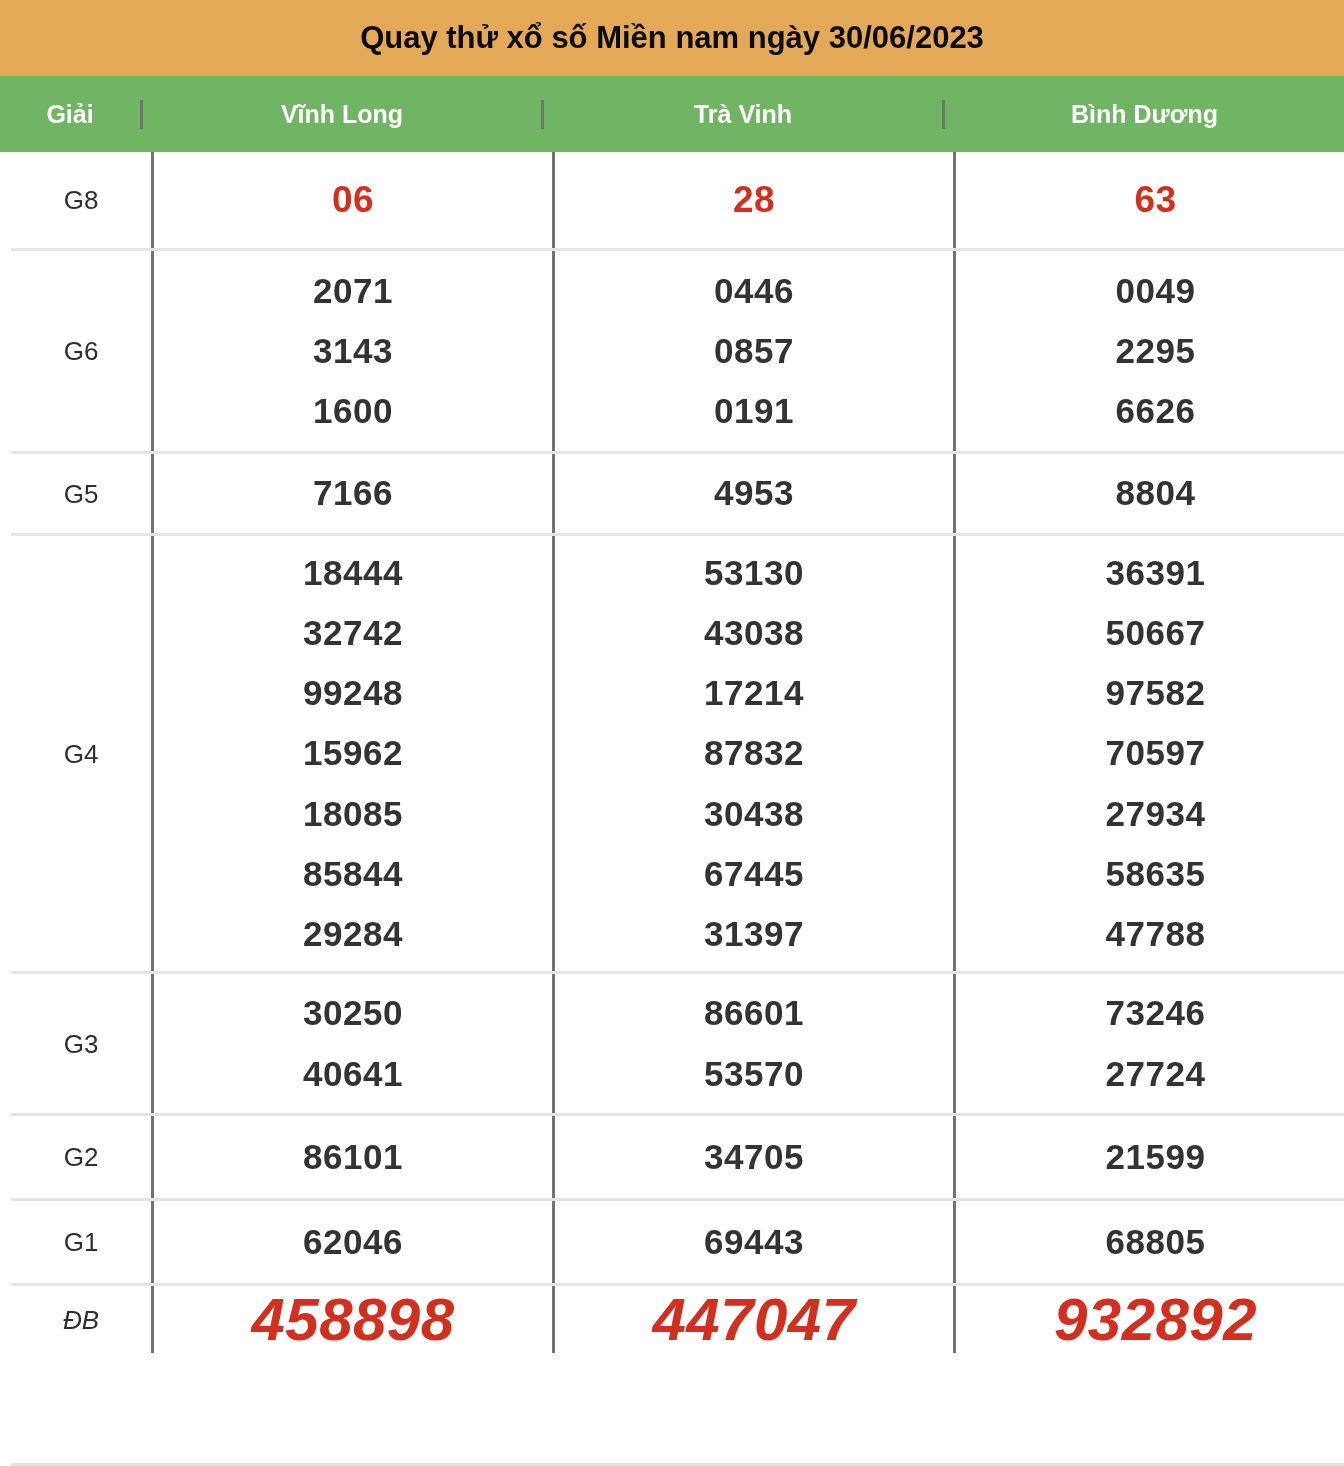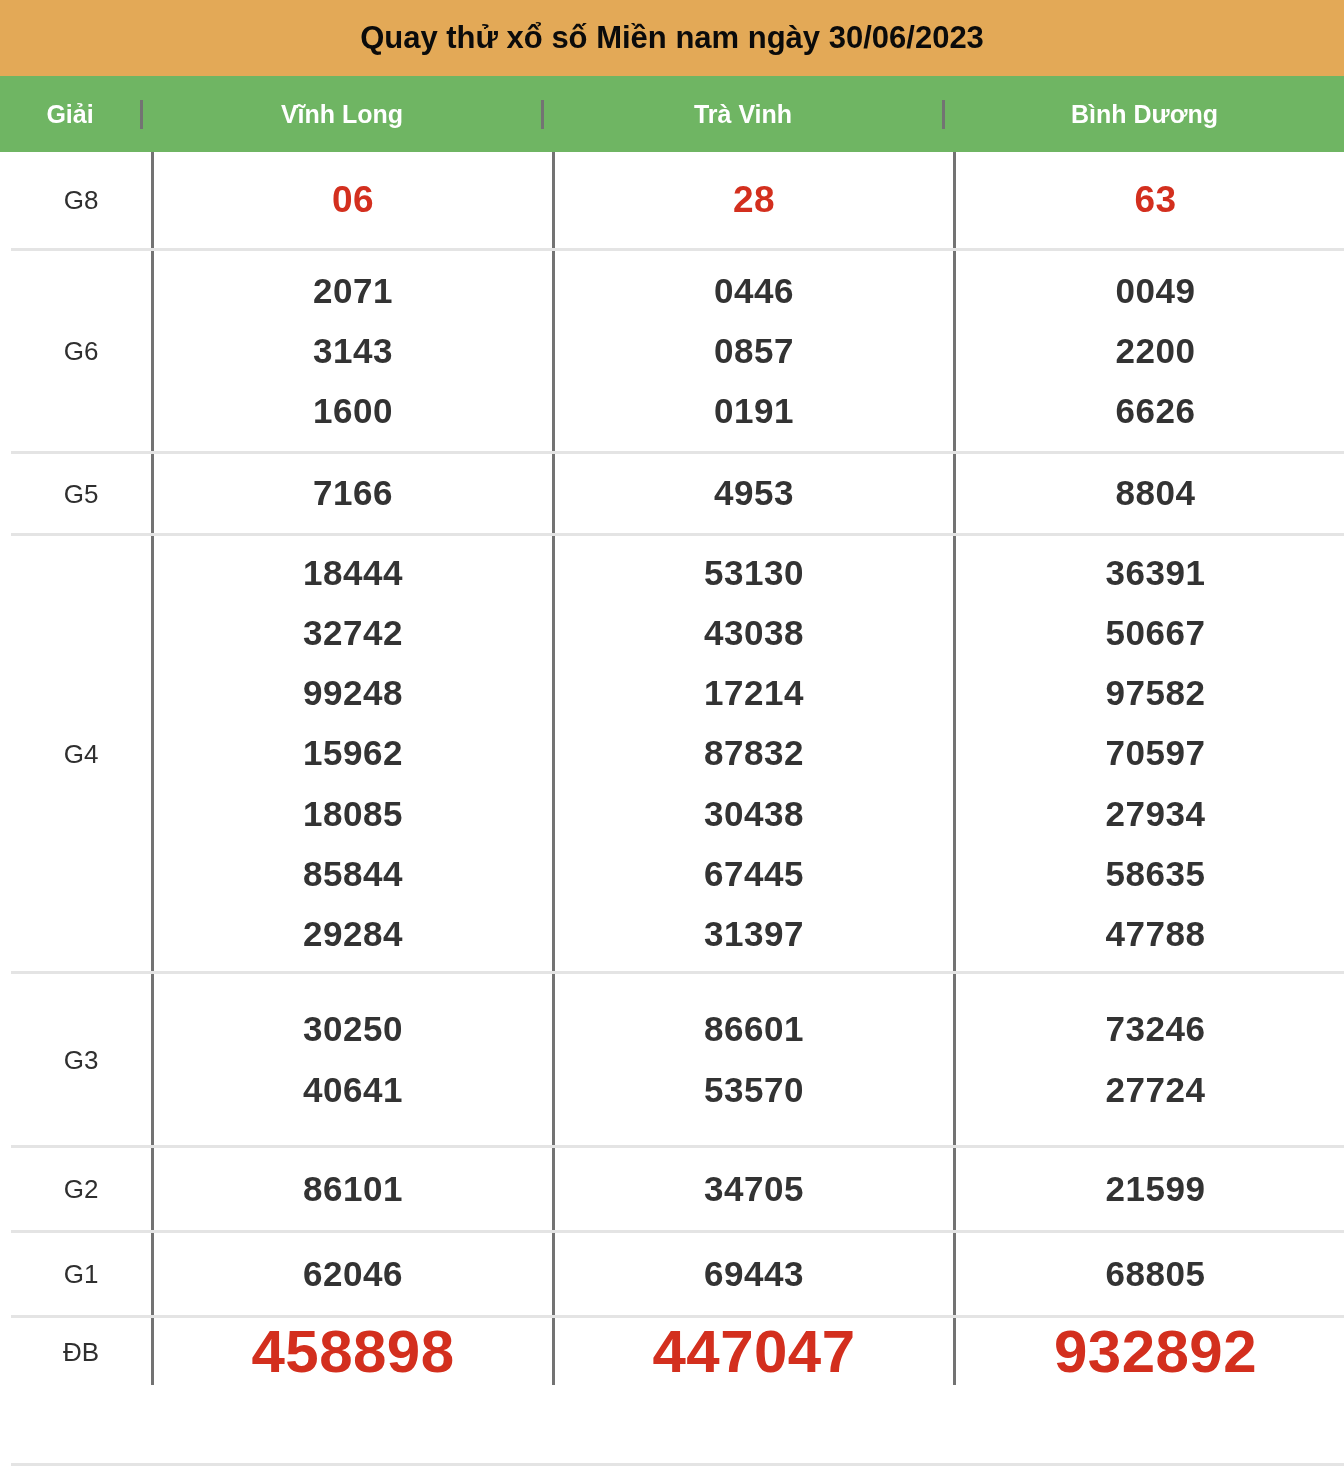--- a/index.html
+++ b/index.html
@@ -106,24 +106,24 @@
   .num.red { color: #d32f1e; }
   .num.big { font-size: 60px; }
   .num.mid { font-size: 37px; }
 
   
   .h-g8 { height: 96px; }
   .h-g7 { height: 87px; }
   .h-g6 { height: 203px; }
   .h-g5 { height: 82px; }
   .h-g4 { height: 438px; }
-  .h-g3 { height: 174px; }
+  .h-g3 { height: 142px; }
   .h-g2 { height: 85px; }
   .h-g1 { height: 85px; }
-  .h-db { height: 70px; }
+  .h-db { height: 70px; font-style: italic; }
 </style>
 </head>
 <body>
 
 <div class="lottery-panel">
 
   <div class="title-band">
     <span class="title-text">Quay thử xổ số Miền nam ngày 30/06/2023</span>
   </div>
 
@@ -158,21 +158,21 @@
           <div class="num">3143</div>
           <div class="num">1600</div>
         </div>
         <div class="c-prov">
           <div class="num">0446</div>
           <div class="num">0857</div>
           <div class="num">0191</div>
         </div>
         <div class="c-prov last">
           <div class="num">0049</div>
-          <div class="num">2200</div>
+          <div class="num">2295</div>
           <div class="num">6626</div>
         </div>
       </div>
       <div class="prize-row h-g5">
         <div class="c-label">
           <span class="label-text">G5</span>
         </div>
         <div class="c-prov">
           <div class="num">7166</div>
         </div>

